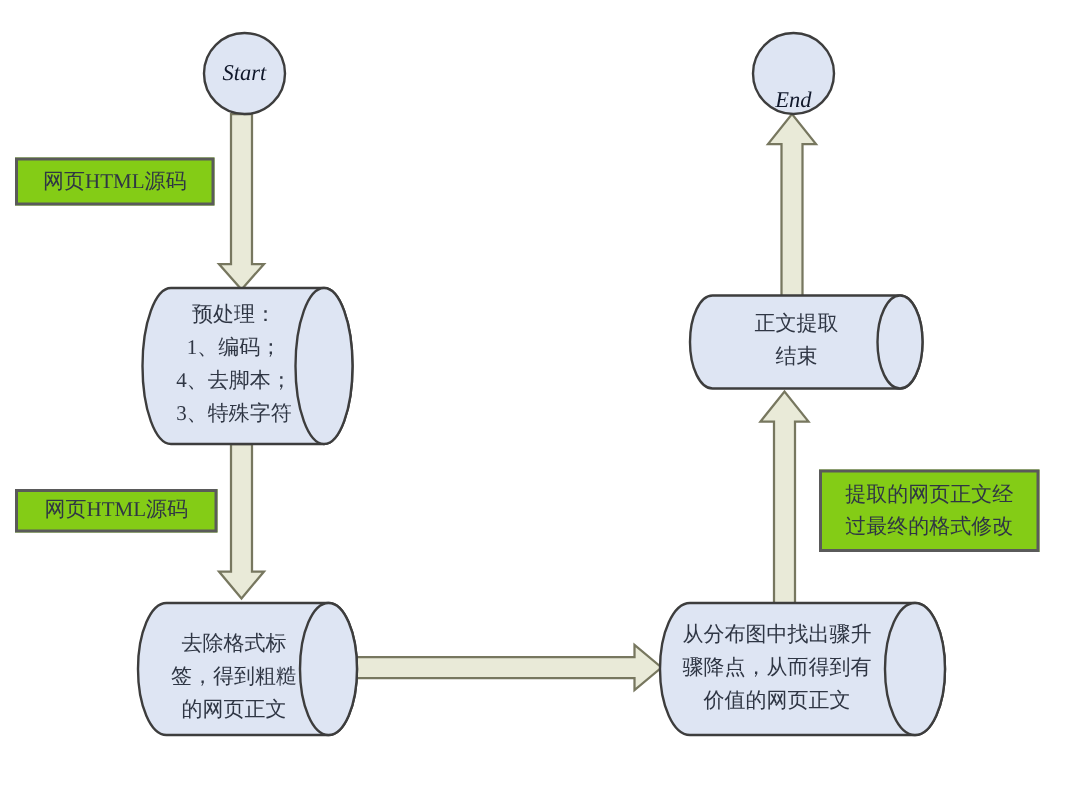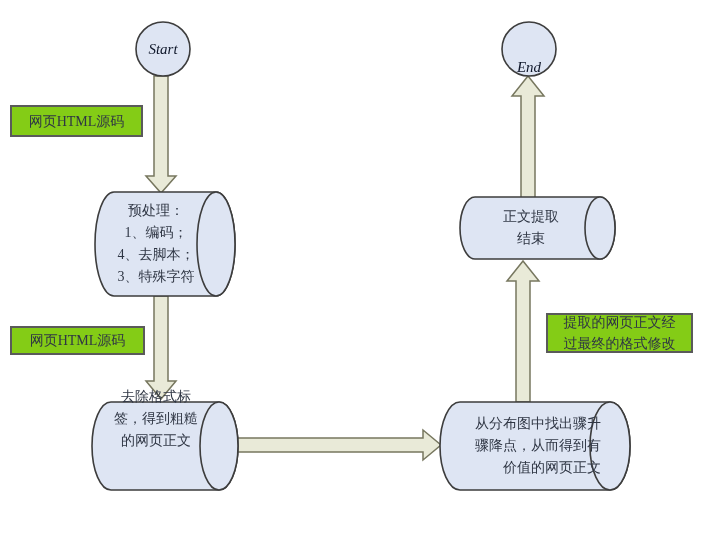--- a/index.html
+++ b/index.html
@@ -80,28 +80,28 @@
     </g>
   </svg>
 
   <div class="node-text circle-text" style="left:136px;top:22px;width:54px;height:54px;">Start</div>
   <div class="node-text circle-text" style="left:502px;top:40px;width:54px;height:54px;">End</div>
 
   <div class="node-text" style="left:95px;top:192px;width:122px;height:104px;">预处理：
 1、编码；
 4、去脚本；
 3、特殊字符</div>
-  <div class="node-text" style="left:92px;top:381px;width:128px;height:76px;font-family:Liberation Mono, monospace;">去除格式标
+  <div class="node-text" style="left:92px;top:414px;width:128px;height:76px;font-family:Liberation Mono, monospace;">去除格式标
 签，得到粗糙
 的网页正文</div>
-  <div class="node-text" style="left:452px;top:402px;width:172px;height:88px;text-align:right;">从分布图中找出骤升
+  <div class="node-text" style="left:432px;top:402px;width:172px;height:88px;">从分布图中找出骤升
 骤降点，从而得到有
 价值的网页正文</div>
   <div class="node-text" style="left:460px;top:197px;width:142px;height:62px;">正文提取
 结束</div>
 
   <div class="label-box" style="left:10px;top:105px;width:133px;height:32px;">网页HTML源码</div>
   <div class="label-box" style="left:10px;top:326px;width:135px;height:29px;">网页HTML源码</div>
-  <div class="label-box" style="left:546px;top:313px;width:147px;height:40px;">提取的网页正文经
+  <div class="label-box" style="left:546px;top:313px;width:147px;height:55px;">提取的网页正文经
 过最终的格式修改</div>
 
 
 </div>
 
 </body></html>

